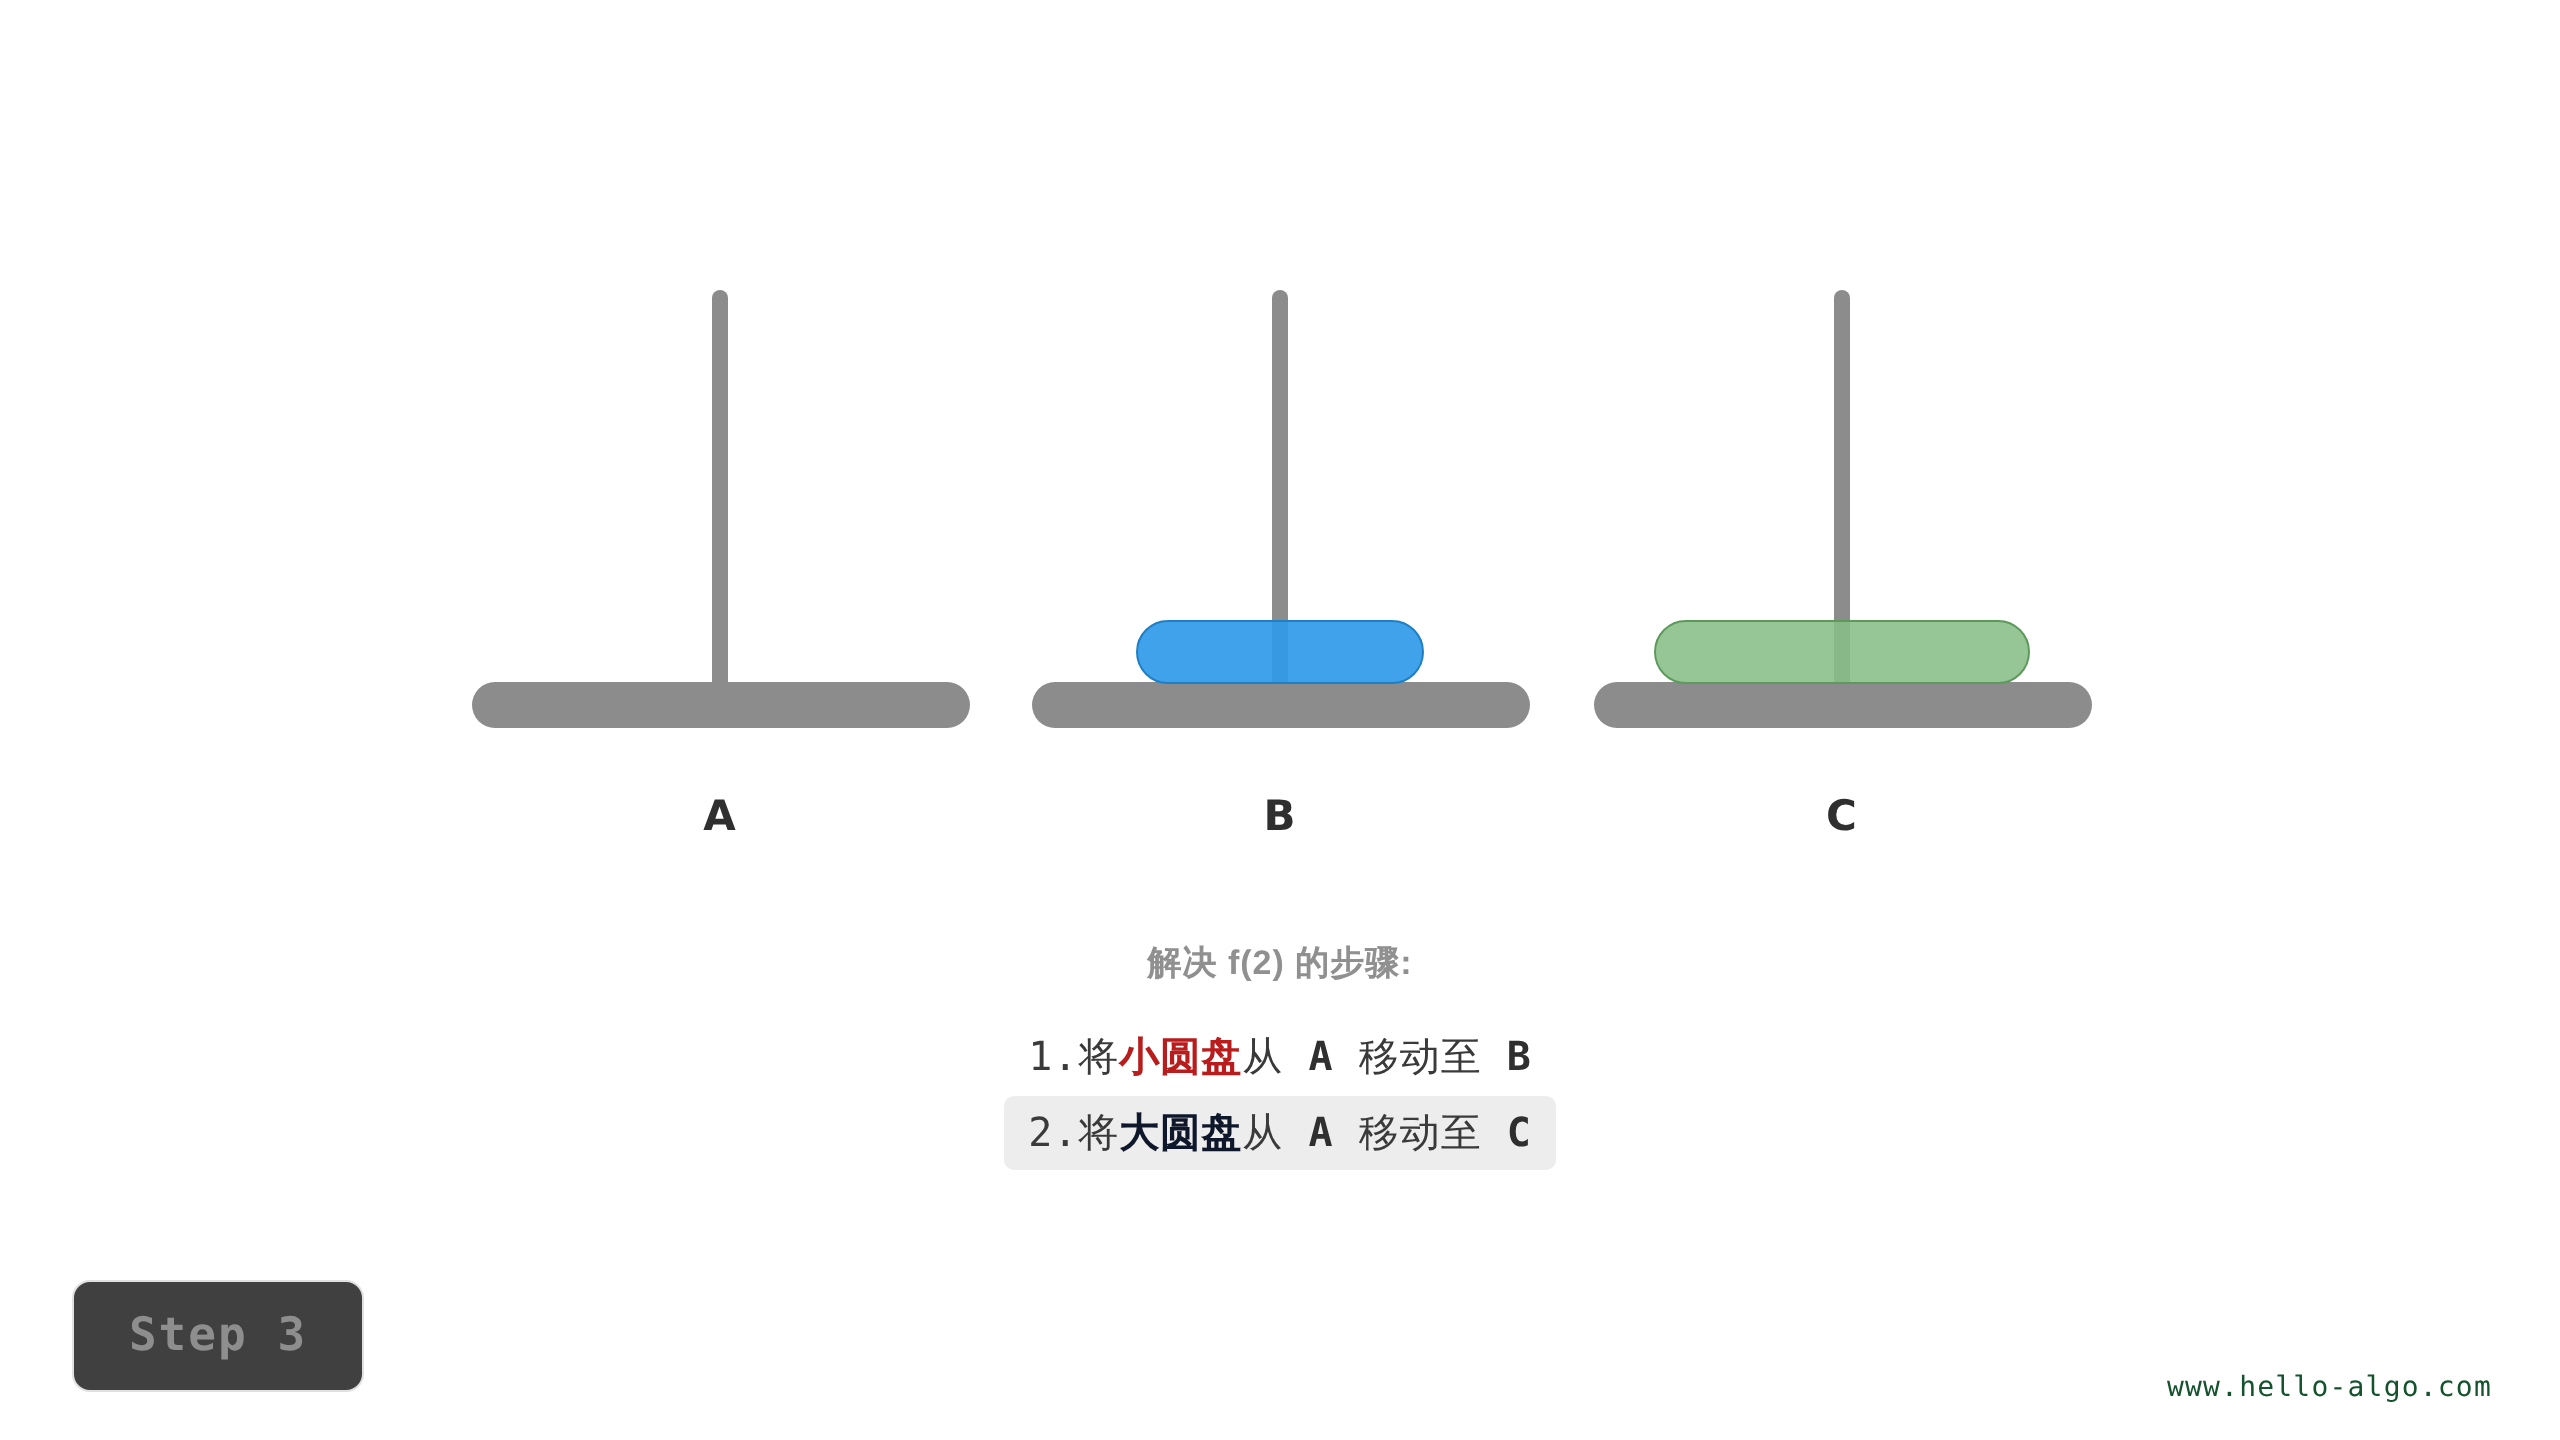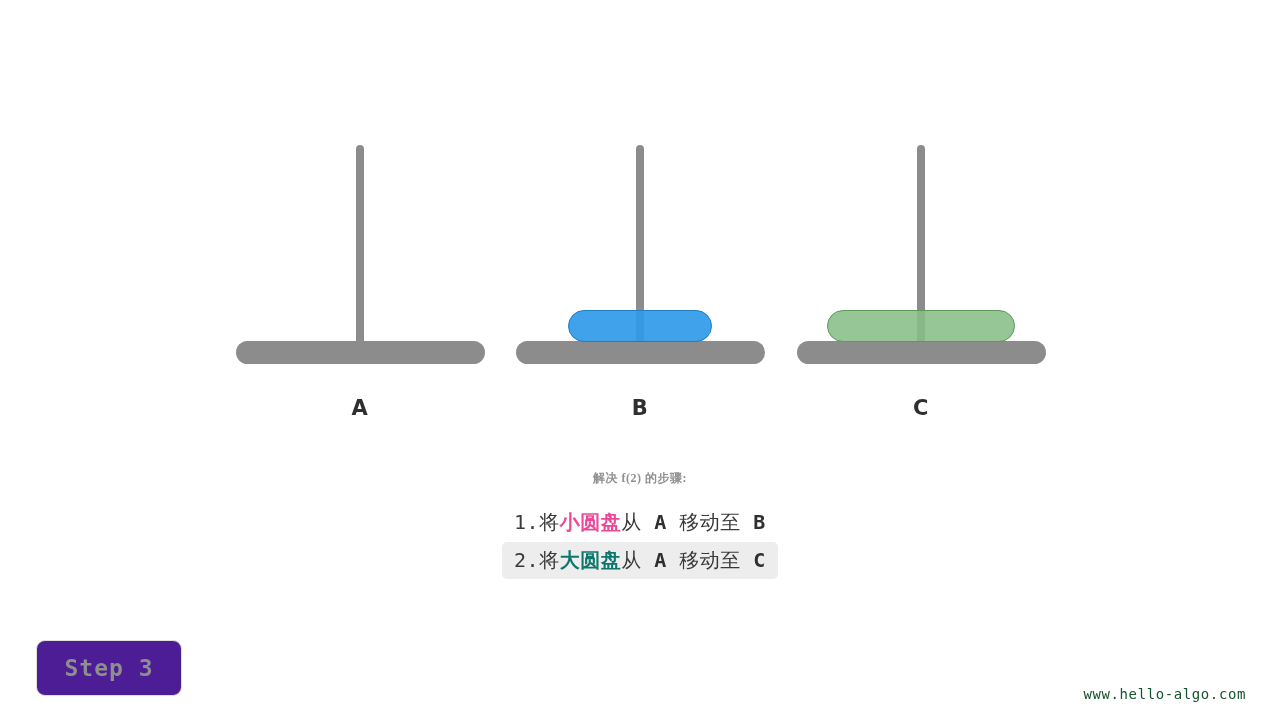--- a/index.html
+++ b/index.html
@@ -93,55 +93,55 @@
 
   
   #caption {
     position: absolute;
     left: 0;
     top: 470px;
     width: 1280px;
     text-align: center;
   }
   #caption-heading {
-    font-size: 12px;
+    font-size: 17px;
     font-weight: bold;
     color: #909090;
-    font-family: Liberation Serif, serif;
+    font-family: Liberation Sans, sans-serif;
     letter-spacing: 0.5px;
     margin-bottom: 17px;
   }
   .step-line {
     display: inline-block;
     font-size: 20px;
     color: #3a3a3a;
     font-family: "DejaVu Sans Mono", monospace;
     padding: 6px 12px 7px 12px;
     border-radius: 5px;
     letter-spacing: 0.5px;
     white-space: nowrap;
     line-height: 1.2;
   }
   .step-line.highlight {
     background: #ededed;
   }
   .step-wrap { margin: 1px 0; }
-  .tok-blue  { color: #ec4899; font-weight: bold; }
-  .tok-green { color: #0f766e; font-weight: bold; }
+  .tok-blue  { color: #b91c1c; font-weight: bold; }
+  .tok-green { color: #0f172a; font-weight: bold; }
   .tok-peg   { color: #2f2f2f; font-weight: bold; }
 
   
   #step-badge {
     position: absolute;
     left: 36px;
     top: 640px;
     width: 144px;
     height: 54px;
     border: 1.5px solid #e0e0e0;
-    background: #4c1d95;
+    background: #404040;
     border-radius: 9px;
     display: flex;
     align-items: center;
     justify-content: center;
     font-family: "DejaVu Sans Mono", monospace;
     font-size: 23px;
     font-weight: bold;
     color: #8e8e8e;
     letter-spacing: 1px;
   }

